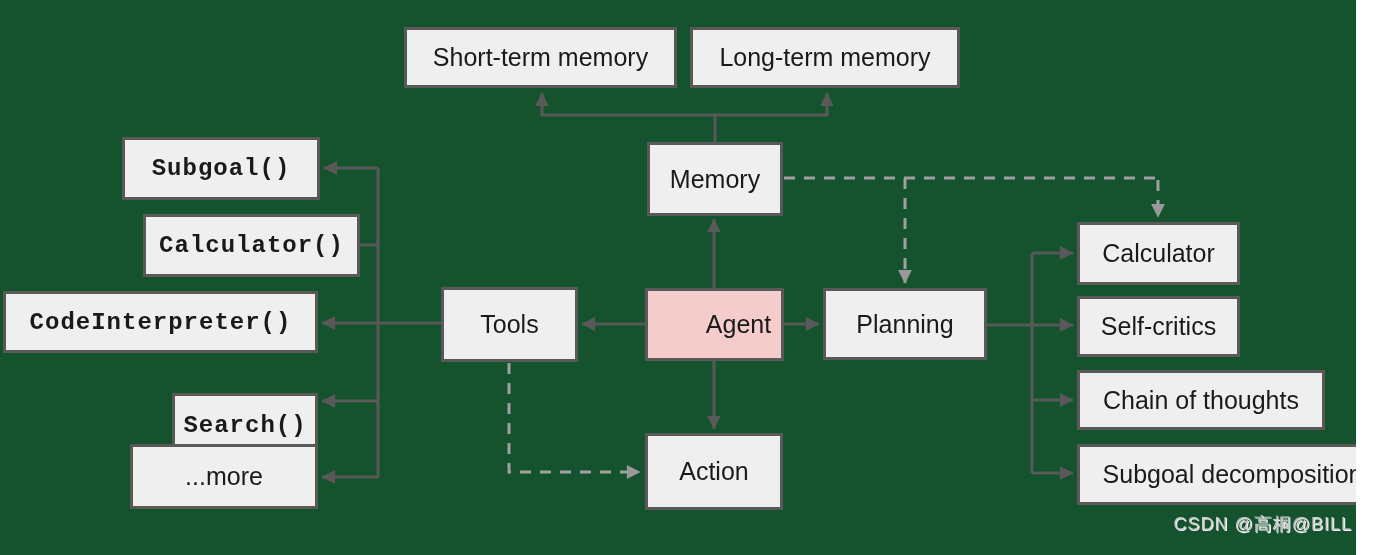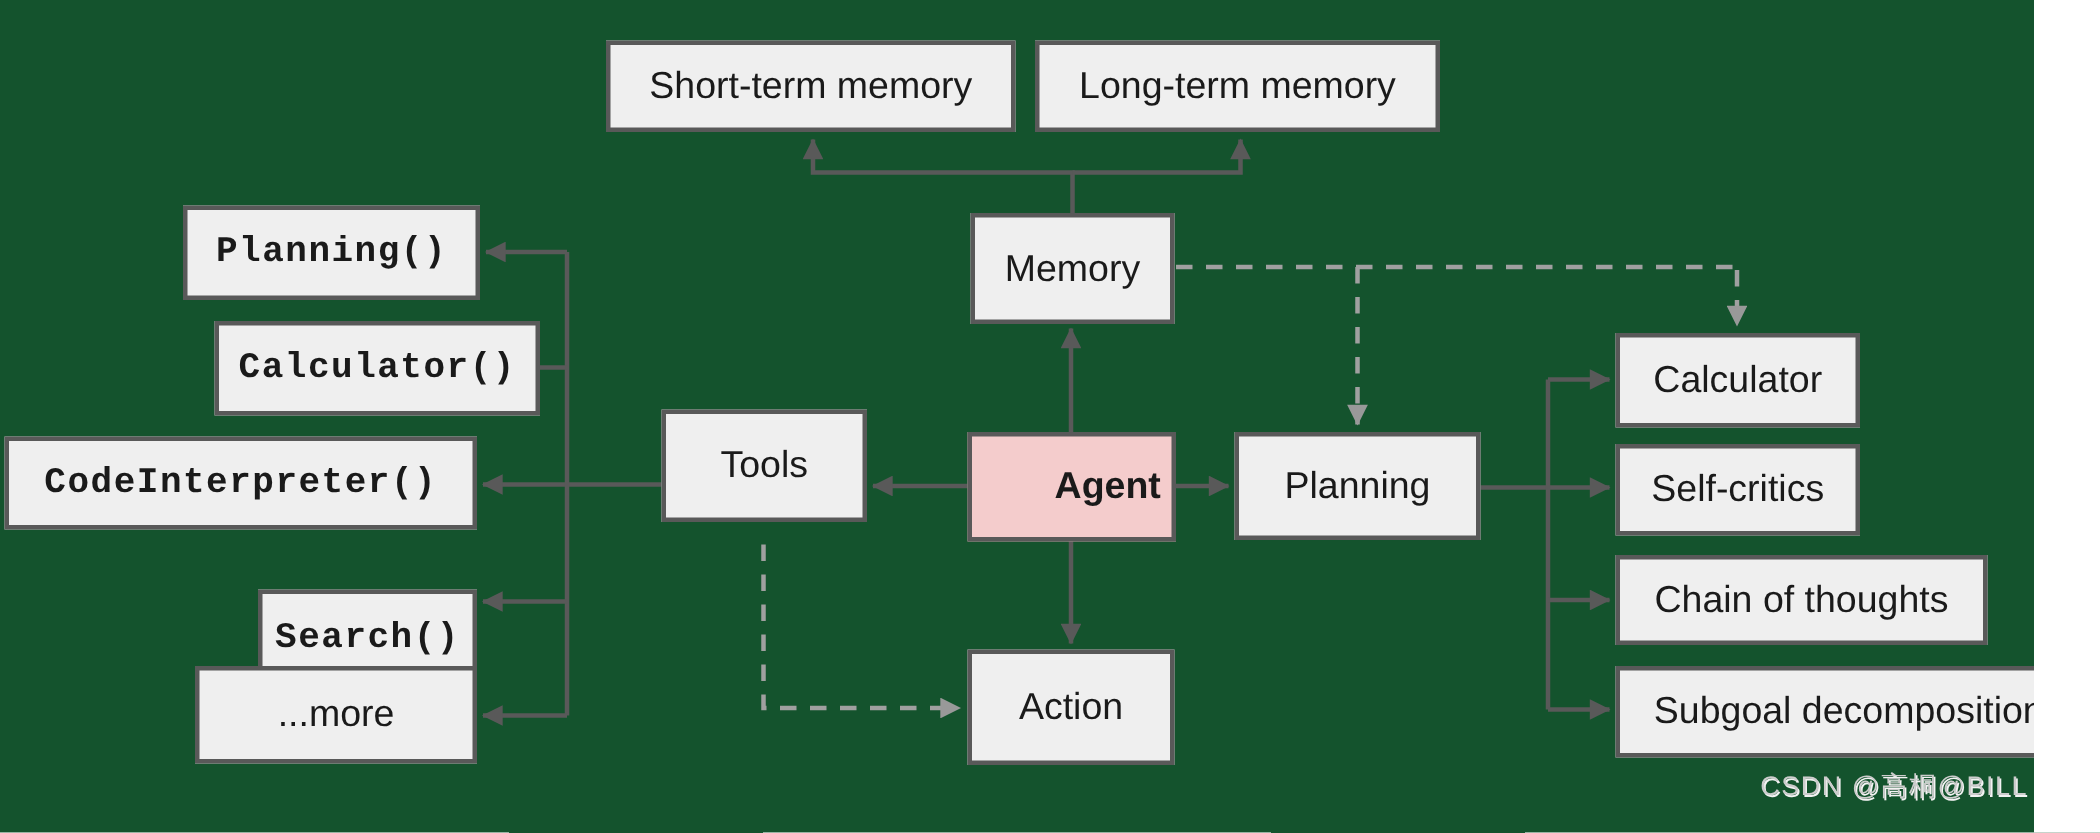--- a/index.html
+++ b/index.html
@@ -26,21 +26,21 @@
     text-align: center;
   }
   .node.mono {
     font-family: "Liberation Mono", "DejaVu Sans Mono", monospace;
     font-weight: bold;
     font-size: 24px;
     letter-spacing: 1px;
   }
   .node.agent {
     background: #f4cccc;
-    font-weight: bold;
+    font-weight: normal;
     padding-left: 48px;
   }
   .watermark {
     position: absolute;
     right: 4px;
     top: 512px;
     font-size: 18px;
     color: #cccccc;
     letter-spacing: 1px;
     text-shadow: 1px 1px 0 #f3f3f3;
@@ -104,27 +104,27 @@
   </svg>
 
   <div class="node" style="left:404px; top:27px; width:273px; height:61px;">Short-term memory</div>
 
   <div class="node" style="left:690px; top:27px; width:270px; height:61px;">Long-term memory</div>
 
   <div class="node" style="left:647px; top:142px; width:136px; height:74px;">Memory</div>
 
   <div class="node agent" style="left:645px; top:288px; width:139px; height:73px;">Agent</div>
 
-  <div class="node" style="left:441px; top:273px; width:137px; height:75px;">Tools</div>
+  <div class="node" style="left:441px; top:287px; width:137px; height:75px;">Tools</div>
 
   <div class="node" style="left:823px; top:288px; width:164px; height:72px;">Planning</div>
 
   <div class="node" style="left:645px; top:433px; width:138px; height:77px;">Action</div>
 
-  <div class="node mono" style="left:122px; top:137px; width:198px; height:63px;">Planning()</div>
+  <div class="node mono" style="left:122px; top:137px; width:198px; height:63px;">Subgoal()</div>
 
   <div class="node mono" style="left:103px; top:214px; width:217px; height:63px;margin-left:40px;">Calculator()</div>
 
   <div class="node mono" style="left:3px; top:291px; width:315px; height:62px;">CodeInterpreter()</div>
 
   <div class="node mono" style="left:172px; top:368px; width:146px; height:65px;margin-top:25px;">Search()</div>
 
   <div class="node" style="left:130px; top:444px; width:188px; height:65px;">...more</div>
 
   <div class="node" style="left:1077px; top:222px; width:163px; height:63px;">Calculator</div>

